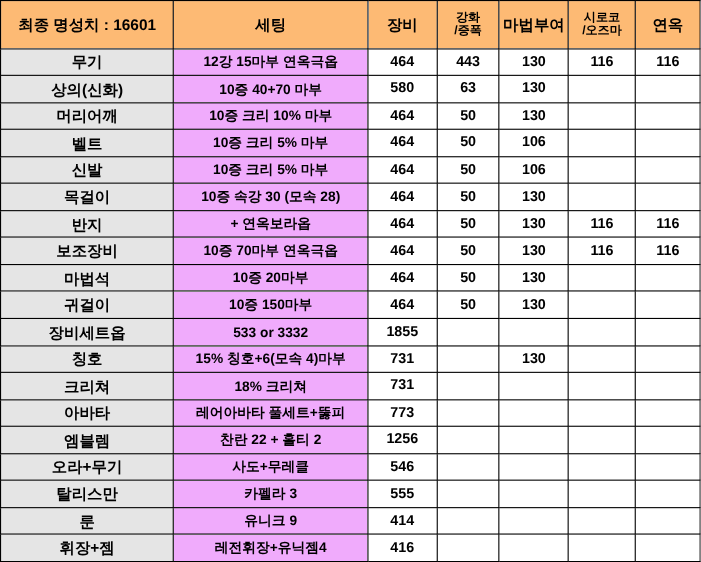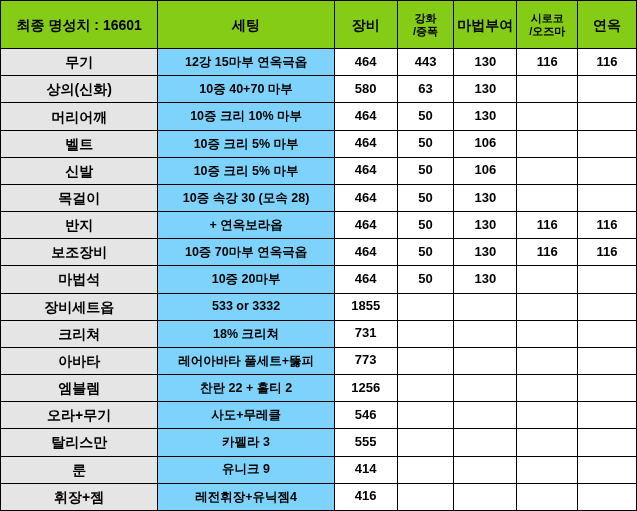--- a/index.html
+++ b/index.html
@@ -33,33 +33,33 @@
     font-size: 13px;
     font-weight: bold;
     color: #000000;
     text-align: center;
     vertical-align: middle;
     line-height: 1.15;
     overflow: hidden;
     white-space: nowrap;
   }
   tr.header-row td {
-    background: #84cc16;
+    background: #fdba74;
     font-size: 14px;
     height: 38px;
   }
   tr.header-row td.title-cell {
     font-size: 14px;
   }
   td.label-cell {
     background: #e5e5e5;
     font-size: 14px;
   }
   td.desc-cell {
-    background: #7dd3fc;
+    background: #f0abfc;
     font-size: 12.5px;
   }
   td.num-cell {
     background: #ffffff;
     font-size: 13px;
   }
   tr.body-row td {
     height: 21px;
   }
   .two-line {
@@ -173,25 +173,43 @@
     <tr class="body-row">
       <td class="label-cell">마법석</td>
       <td class="desc-cell">10증 20마부</td>
       <td class="num-cell">464</td>
       <td class="num-cell">50</td>
       <td class="num-cell">130</td>
       <td class="num-cell"></td>
       <td class="num-cell"></td>
     </tr>
     <tr class="body-row">
+      <td class="label-cell">귀걸이</td>
+      <td class="desc-cell">10증 150마부</td>
+      <td class="num-cell">464</td>
+      <td class="num-cell">50</td>
+      <td class="num-cell">130</td>
+      <td class="num-cell"></td>
+      <td class="num-cell"></td>
+    </tr>
+    <tr class="body-row">
       <td class="label-cell">장비세트옵</td>
       <td class="desc-cell">533 or 3332</td>
       <td class="num-cell">1855</td>
       <td class="num-cell"></td>
       <td class="num-cell"></td>
+      <td class="num-cell"></td>
+      <td class="num-cell"></td>
+    </tr>
+    <tr class="body-row">
+      <td class="label-cell">칭호</td>
+      <td class="desc-cell">15% 칭호+6(모속 4)마부</td>
+      <td class="num-cell">731</td>
+      <td class="num-cell"></td>
+      <td class="num-cell">130</td>
       <td class="num-cell"></td>
       <td class="num-cell"></td>
     </tr>
     <tr class="body-row">
       <td class="label-cell">크리쳐</td>
       <td class="desc-cell">18% 크리쳐</td>
       <td class="num-cell">731</td>
       <td class="num-cell"></td>
       <td class="num-cell"></td>
       <td class="num-cell"></td>

